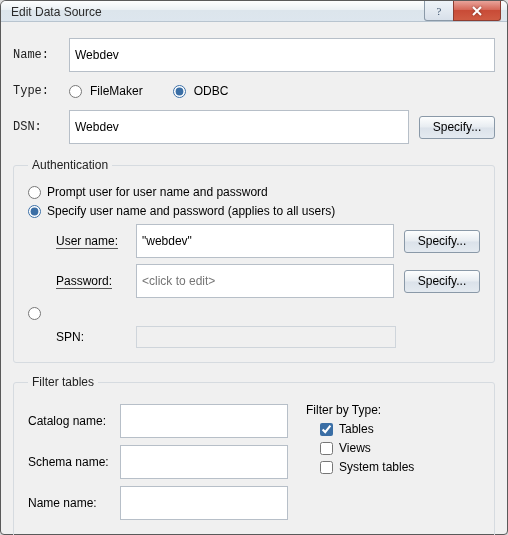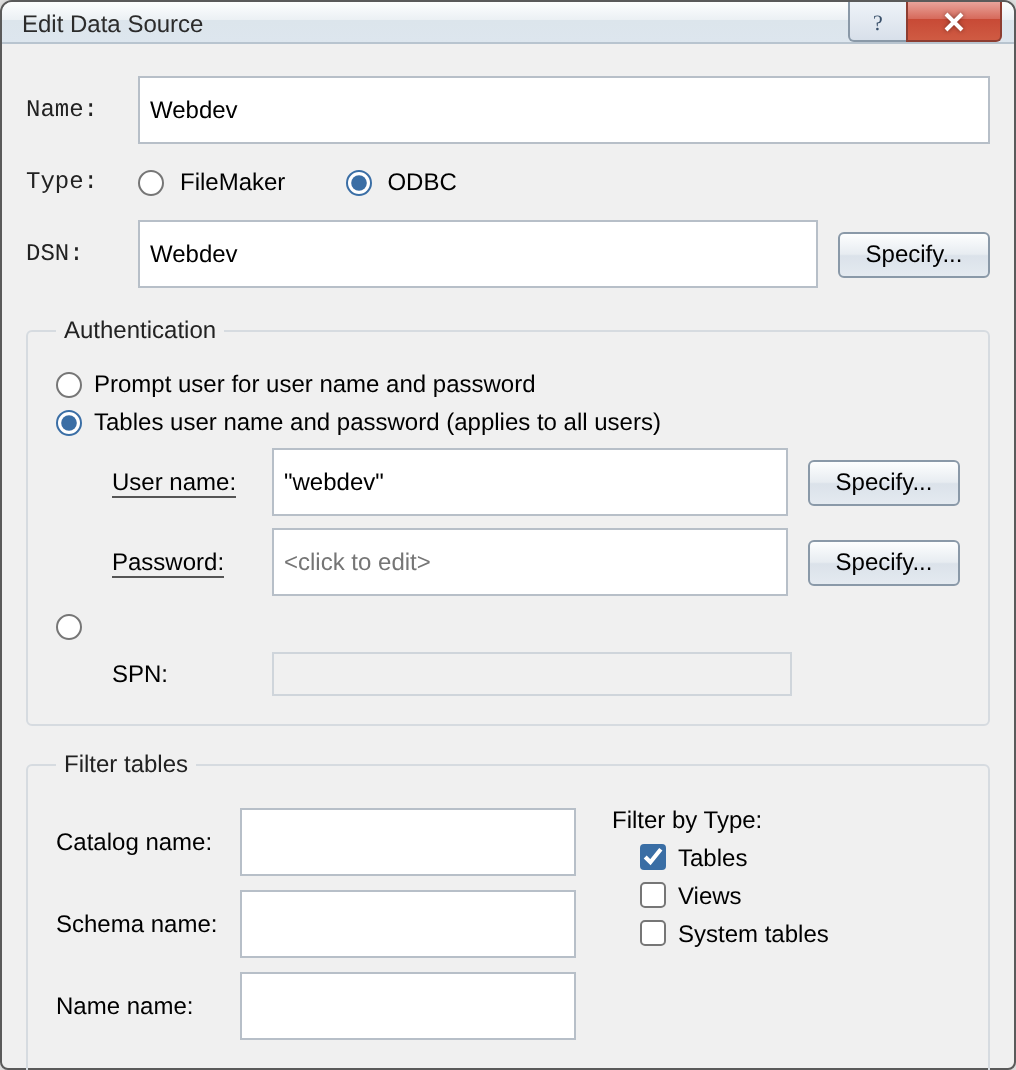--- a/index.html
+++ b/index.html
@@ -123,21 +123,21 @@
   .sub-label { width: 80px; text-align:left; }
   .sub-label span { border-bottom: 1px solid #555; }
   .sub input.tb { flex:1; }
   .spec-col { margin-left: 10px; }
   .filter-grid { display:flex; gap:18px; }
   .filter-left { flex: 0 0 260px; }
   .filter-left .frow { display:flex; align-items:center; margin:7px 0; }
   .filter-left .flabel { width: 92px; }
   .filter-left input.tb { flex:1; }
   .filter-right { padding-top:6px; }
-  .chk-row { display:flex; align-items:flex-start; margin:5px 0 5px 14px;}
+  .chk-row { display:flex; align-items:center; margin:5px 0 5px 14px;}
   .chk-row input { margin:0 6px 0 0; accent-color:#3a6ea5;}
   .footer {
     display:flex;
     justify-content:flex-end;
     gap:8px;
     padding: 8px 4px 2px 4px;
   }
   .btn.default {
     border: 1px solid #3c7fb1;
     box-shadow: 0 0 0 1px #8fc6ea inset;
@@ -199,21 +199,21 @@
     <fieldset>
       <legend>Authentication</legend>
 
       <label class="auth-row">
         <input type="radio" name="auth" style="">
         <span>Prompt user for user name and password</span>
       </label>
 
       <label class="auth-row">
         <input type="radio" name="auth" checked="" style="">
-        <span>Tables user name and password (applies to all users)</span>
+        <span>Specify user name and password (applies to all users)</span>
       </label>
 
       <div class="sub">
         <div class="sub-label"><span>User name:</span></div>
         <input type="text" class="tb" value="&quot;webdev&quot;" style="">
         <button class="btn spec-col">Specify...</button>
       </div>
 
       <div class="sub">
         <div class="sub-label"><span>Password:</span></div>

